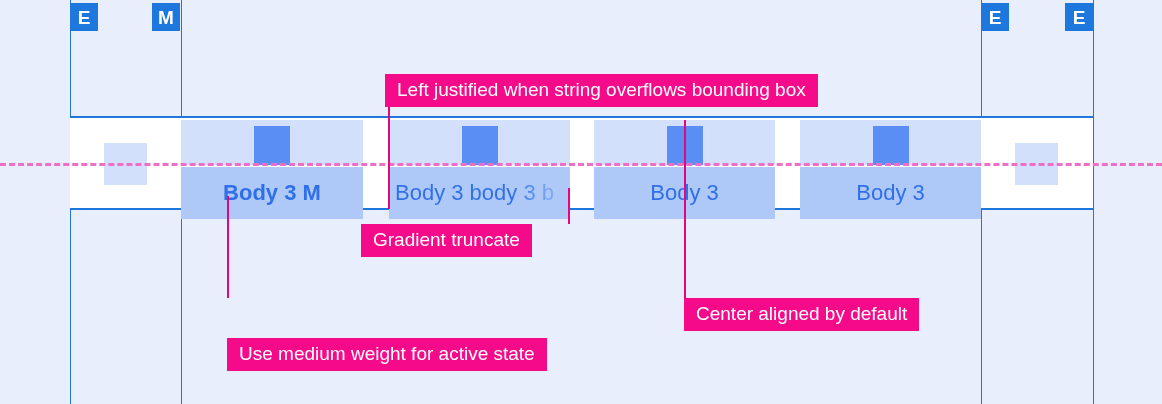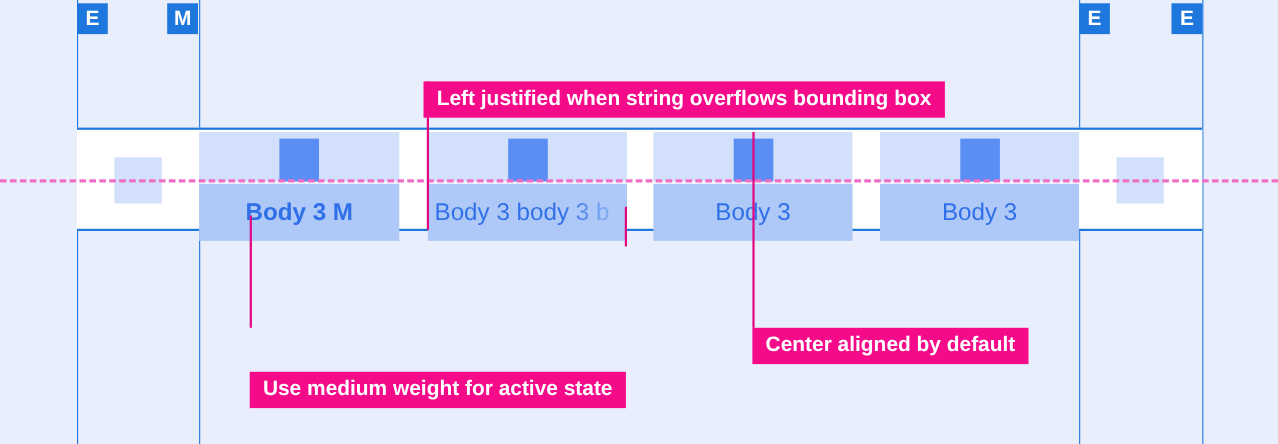--- a/index.html
+++ b/index.html
@@ -69,21 +69,21 @@
 
   
   .hcenter{
     position:absolute;left:0;right:0;top:163px;height:0;
     border-top:3px dashed #ee6fc8;
   }
 
   
   .tag{
     position:absolute;background:#f50a8a;color:#fff;
-    font-size:19px;font-weight:bold;
+    font-size:19px;font-weight:normal;
     padding:6px 12px 8px 12px;white-space:nowrap;
     line-height:1;
   }
   .pline{position:absolute;width:2px;background:#e2077f;}
 </style>
 </head>
 <body>
 
 <div id="stage">
 
@@ -139,16 +139,17 @@
   </div>
 
   <div class="hcenter"></div>
 
   <div class="pline" style="left:388px;top:74px;height:135px;"></div>
   <div class="pline" style="left:568px;top:188px;height:36px;"></div>
   <div class="pline" style="left:227px;top:196px;height:102px;"></div>
   <div class="pline" style="left:684px;top:120px;height:178px;"></div>
 
   <div class="tag" style="left:385px;top:74px;">Left justified when string overflows bounding box</div>
+  <div class="tag" style="left:361px;top:224px;">Gradient truncate</div>
   <div class="tag" style="left:227px;top:298px;margin-top:40px;">Use medium weight for active state</div>
   <div class="tag" style="left:684px;top:298px;">Center aligned by default</div>
 
 </div>
 
 </body></html>

